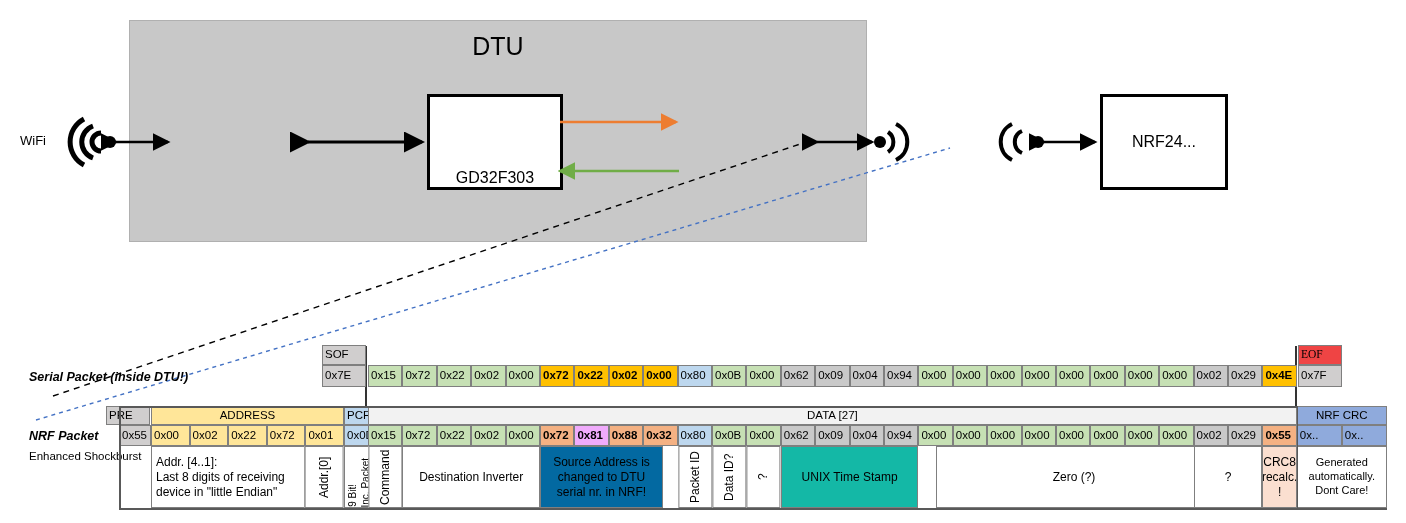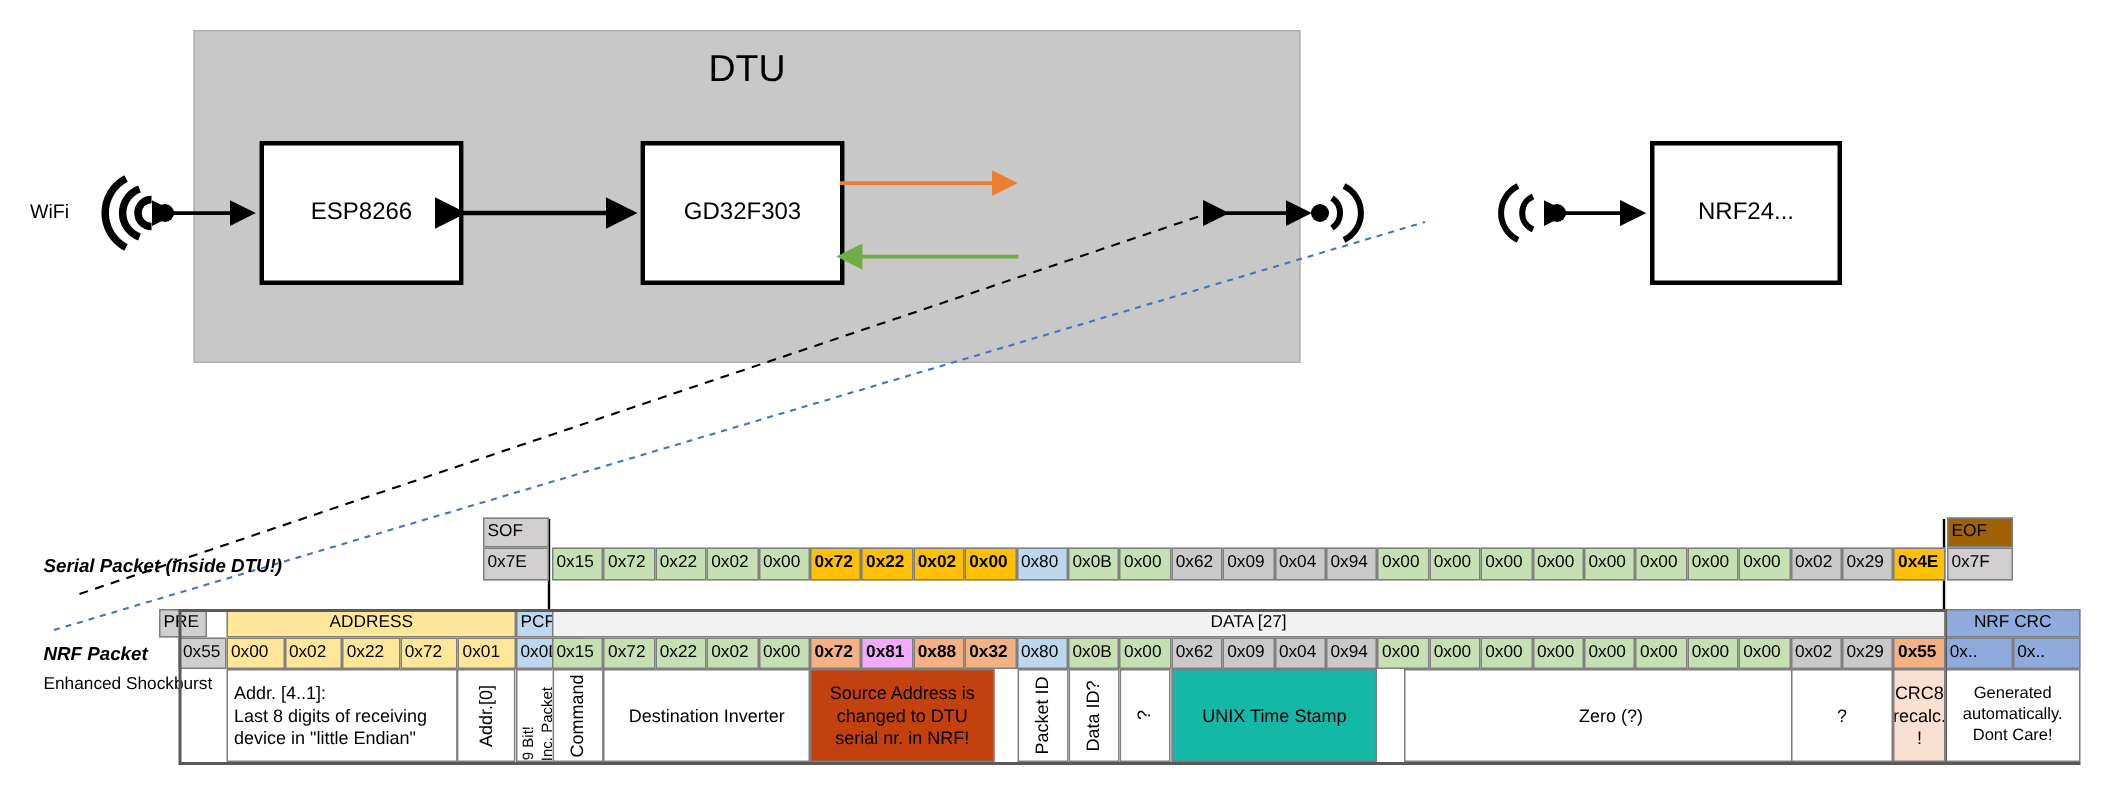--- a/index.html
+++ b/index.html
@@ -97,24 +97,21 @@
 </head>
 <body>
 
 <div id="stage">
 
   <div class="grouping" style="left:129px;top:20px;width:736px;height:220px;">
     <div class="group-title">DTU</div>
   </div>
 
 
-  <div class="chipbox" style="left:173px;top:94px;width:130px;height:90px;">
-    <span>ESP8266</span>
-  </div>
-  <div class="chipbox" style="left:427px;top:94px;width:130px;height:90px;">
+  <div class="chipbox" style="left:427px;top:94px;width:130px;height:90px;align-items:flex-end;">
     <span>GD32F303</span>
   </div>
   <div class="chipbox" style="left:1100px;top:94px;width:122px;height:90px;">
     <span>NRF24...</span>
   </div>
 
   <div class="wifi-label" style="left:20px;top:133px;">WiFi</div>
 
   <svg class="overlay">
     <defs>
@@ -192,29 +189,29 @@
       <div class="cell" style="left:952.8px;top:365px;width:34.4px;height:22px;background:#c6e0b4;">0x00</div>
       <div class="cell" style="left:987.2px;top:365px;width:34.4px;height:22px;background:#c6e0b4;">0x00</div>
       <div class="cell" style="left:1021.6px;top:365px;width:34.4px;height:22px;background:#c6e0b4;">0x00</div>
       <div class="cell" style="left:1056px;top:365px;width:34.4px;height:22px;background:#c6e0b4;">0x00</div>
       <div class="cell" style="left:1090.4px;top:365px;width:34.4px;height:22px;background:#c6e0b4;">0x00</div>
       <div class="cell" style="left:1124.8px;top:365px;width:34.4px;height:22px;background:#c6e0b4;">0x00</div>
       <div class="cell" style="left:1159.2px;top:365px;width:34.4px;height:22px;background:#c6e0b4;">0x00</div>
       <div class="cell" style="left:1193.6px;top:365px;width:34.4px;height:22px;background:#c9c9c9;">0x02</div>
       <div class="cell" style="left:1228px;top:365px;width:34.4px;height:22px;background:#c9c9c9;">0x29</div>
       <div class="cell bold" style="left:1262.4px;top:365px;width:34.4px;height:22px;background:#ffc000;">0x4E</div>
-      <div class="cell" style="left:1298px;top:345px;width:44px;height:20px;background:#a16207;">EOF</div>
+      <div class="cell" style="left:1298px;top:345px;width:44px;height:20px;background:#ef4444;font-family:Liberation Serif, serif;">EOF</div>
       <div class="cell" style="left:1298px;top:365px;width:44px;height:22px;background:#d0cece;">0x7F</div>
     </div>
 
   <div class="rowlabel" style="left:29px;top:429px;">NRF Packet</div>
   <div class="sublabel" style="left:29px;top:450px;">Enhanced Shockburst</div>
 
   <div id="nrf-table">
-      <div class="cell" style="left:106px;top:406px;width:32px;height:19px;background:#d0cece;">PRE</div>
+      <div class="cell" style="left:106px;top:406px;width:44px;height:19px;background:#d0cece;">PRE</div>
       <div class="cell c" style="left:151px;top:406px;width:193px;height:19px;background:#ffe699;">ADDRESS</div>
       <div class="cell" style="left:344px;top:406px;width:44px;height:19px;background:#bdd7ee;">PCF</div>
       <div class="cell c" style="left:368px;top:406px;width:928.8px;height:19px;background:#f2f2f2;">DATA [27]</div>
       <div class="cell c" style="left:1296.8px;top:406px;width:90px;height:19px;background:#8faadc;">NRF CRC</div>
       <div class="cell" style="left:119px;top:425px;width:32px;height:21px;background:#d0cece;">0x55</div>
       <div class="cell" style="left:151px;top:425px;width:38.6px;height:21px;background:#ffe699;">0x00</div>
       <div class="cell" style="left:189.6px;top:425px;width:38.6px;height:21px;background:#ffe699;">0x02</div>
       <div class="cell" style="left:228.2px;top:425px;width:38.6px;height:21px;background:#ffe699;">0x22</div>
       <div class="cell" style="left:266.8px;top:425px;width:38.6px;height:21px;background:#ffe699;">0x72</div>
       <div class="cell" style="left:305.4px;top:425px;width:38.6px;height:21px;background:#ffe699;">0x01</div>
@@ -252,21 +249,21 @@
 Last 8 digits of receiving
 device in "little Endian"</div>
       <div class="desc vert" style="left:305.4px;top:446px;width:38.6px;height:62px;background:#fff;">Addr.[0]</div>
       <div class="desc" style="left:344px;top:446px;width:44px;height:62px;background:#fff;align-items:flex-end;justify-content:space-evenly;padding:0;">
         <div style="writing-mode: vertical-rl; transform: rotate(180deg); font-size: 10px; line-height: 1;">9 Bit!</div>
         <div style="writing-mode: vertical-rl; transform: rotate(180deg); font-size: 10px; line-height: 1;">Inc. Packet</div>
         <div style="writing-mode: vertical-rl; transform: rotate(180deg); font-size: 10px; line-height: 1;">Length</div>
       </div>
       <div class="desc vert" style="left:368px;top:446px;width:34.4px;height:62px;background:#fff;">Command</div>
       <div class="desc" style="left:402.4px;top:446px;width:137.6px;height:62px;background:#fff;">Destination Inverter</div>
-      <div class="desc" style="left:540px;top:446px;width:123px;height:62px;background:#c2410c;">Source Address is changed to DTU serial nr. in NRF!</div>
+      <div class="desc" style="left:540px;top:446px;width:123px;height:62px;background:#0369a1;">Source Address is changed to DTU serial nr. in NRF!</div>
       <div class="desc vert" style="left:677.6px;top:446px;width:34.4px;height:62px;background:#fff;">Packet ID</div>
       <div class="desc vert" style="left:712px;top:446px;width:34.4px;height:62px;background:#fff;">Data ID?</div>
       <div class="desc vert" style="left:746.4px;top:446px;width:34.4px;height:62px;background:#fff;">?</div>
       <div class="desc" style="left:780.8px;top:446px;width:137.6px;height:62px;background:#14b8a6;">UNIX Time Stamp</div>
       <div class="desc" style="left:918.4px;top:446px;width:275.2px;height:62px;background:#fff;margin-left:18px;">Zero (?)</div>
       <div class="desc" style="left:1193.6px;top:446px;width:68.8px;height:62px;background:#fff;">?</div>
       <div class="desc" style="left:1262.4px;top:446px;width:34.4px;height:62px;background:#fbdfd0;">CRC8 recalc. !</div>
       <div class="desc" style="left:1296.8px;top:446px;width:90px;height:62px;background:#fff;font-size:11px;">Generated automatically. Dont Care!</div>
       <div class="outerline" style="left:119px;top:406px;width:1.6px;height:102px;"></div>
       <div class="outerline" style="left:1296.8px;top:406px;width:1.6px;height:102px;"></div>

